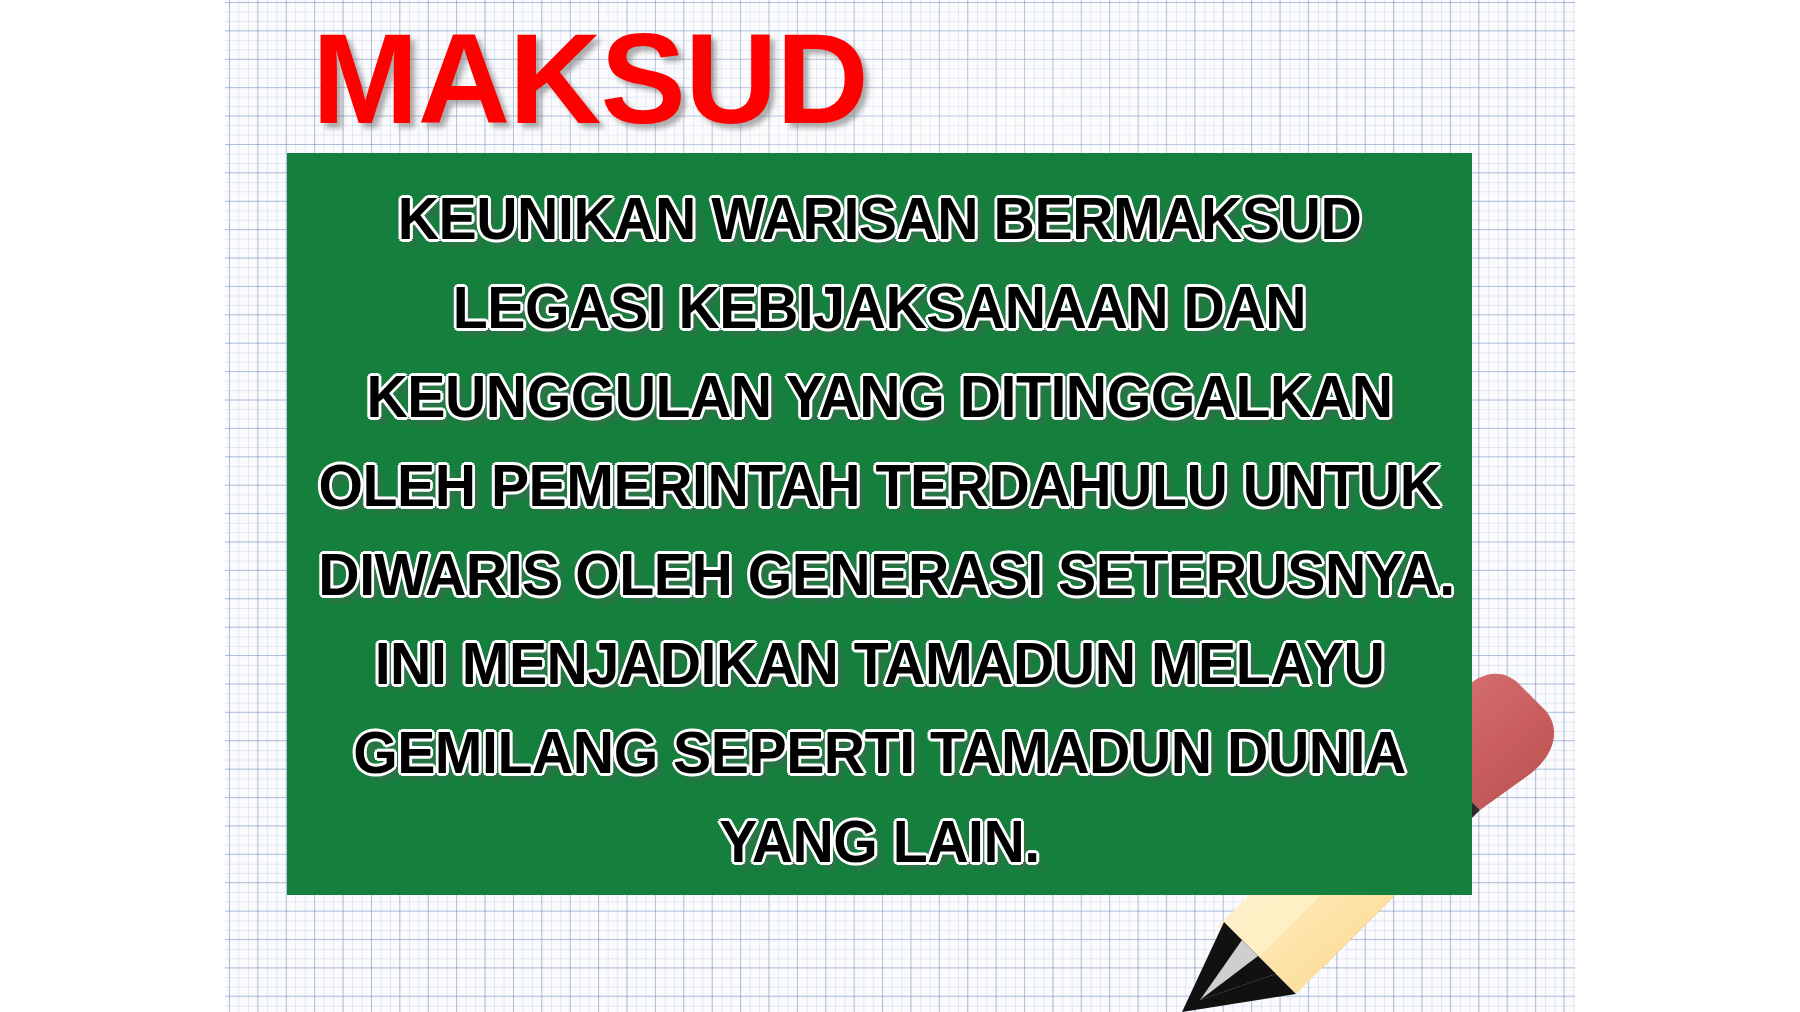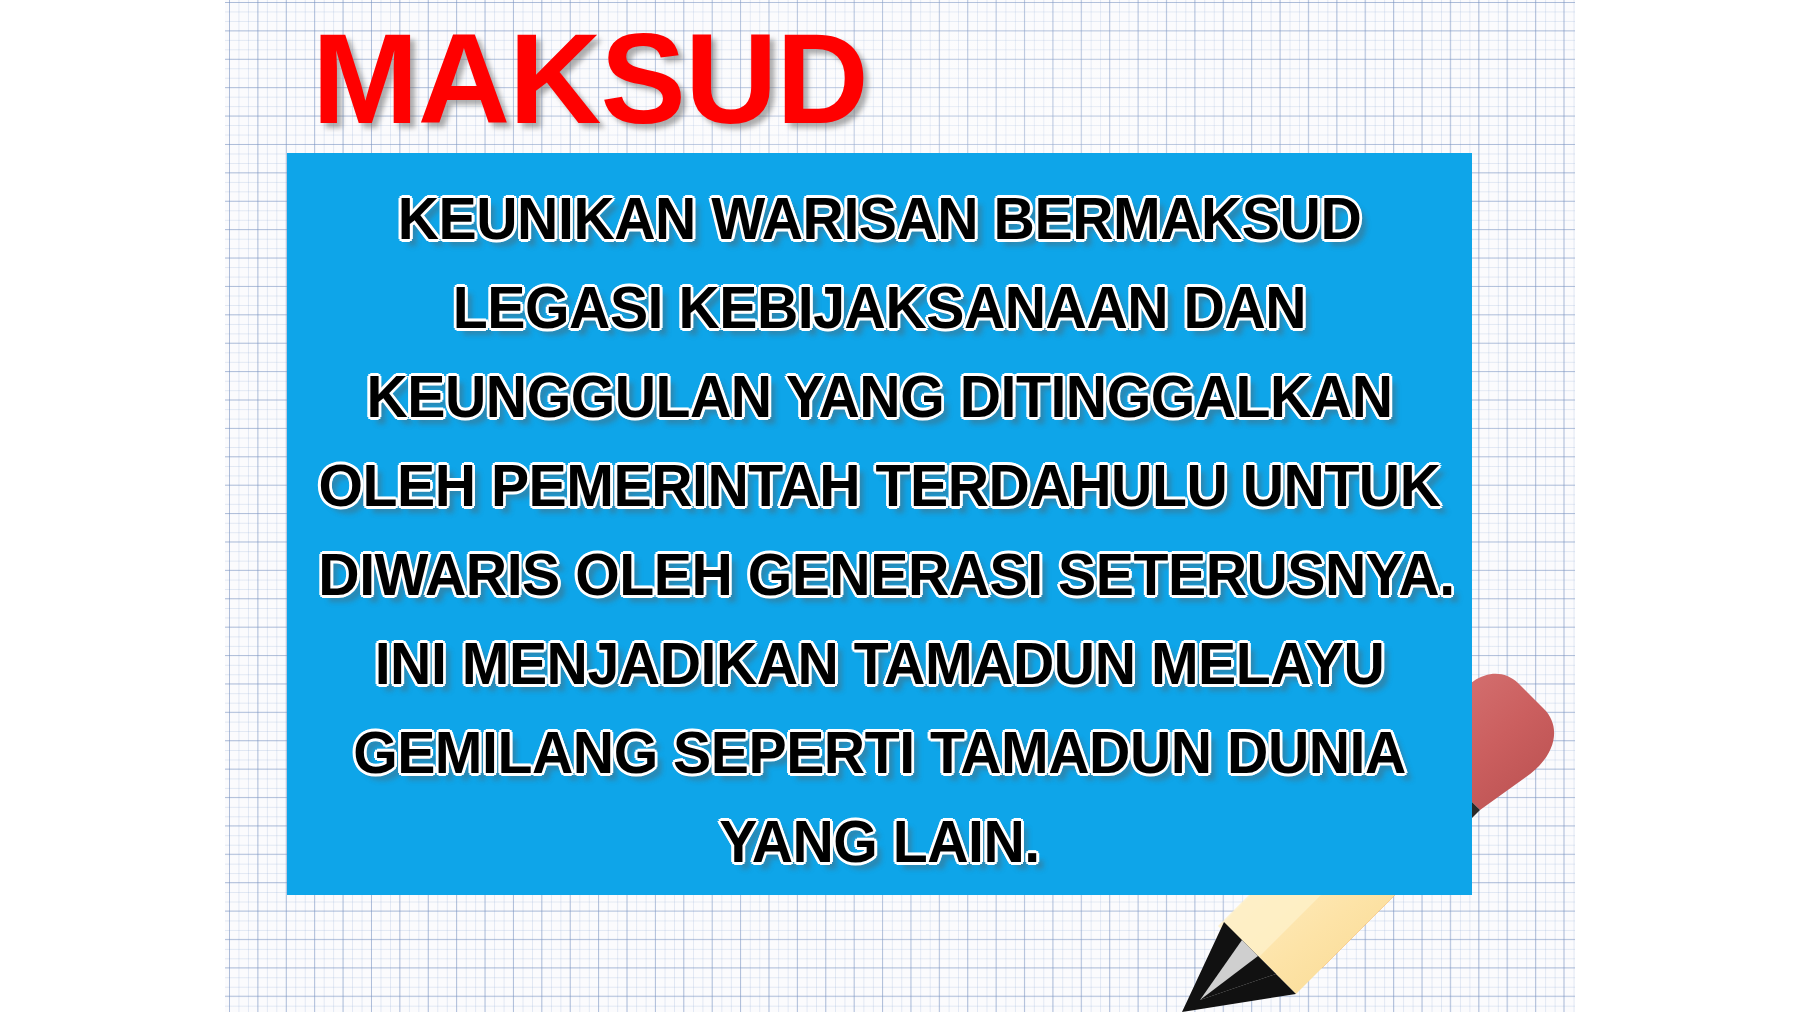--- a/index.html
+++ b/index.html
@@ -74,21 +74,21 @@
     -webkit-font-smoothing: antialiased;
   }
 
   
   #greenbox {
     position: absolute;
     left: 287px;
     top: 153px;
     width: 1185px;
     height: 742px;
-    background: #0ea5e9;
+    background: #15803d;
     box-sizing: border-box;
     padding: 22px 14px 0 14px;
     display: flex;
     flex-direction: column;
     align-items: center;
     justify-content: flex-start;
   }
   #bodytext {
     width: 100%;
     text-align: center;

